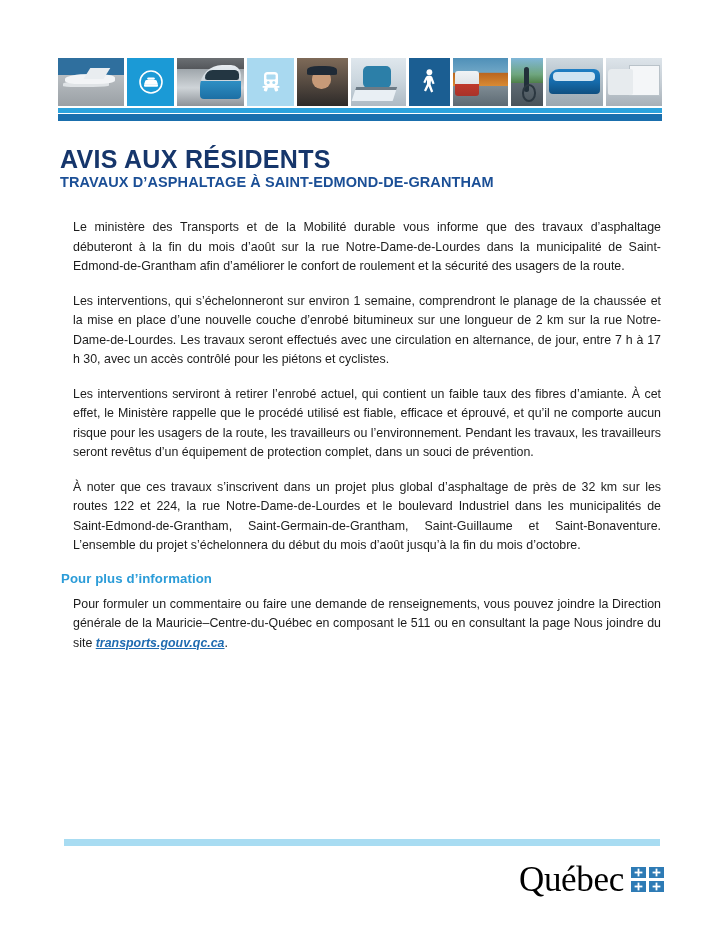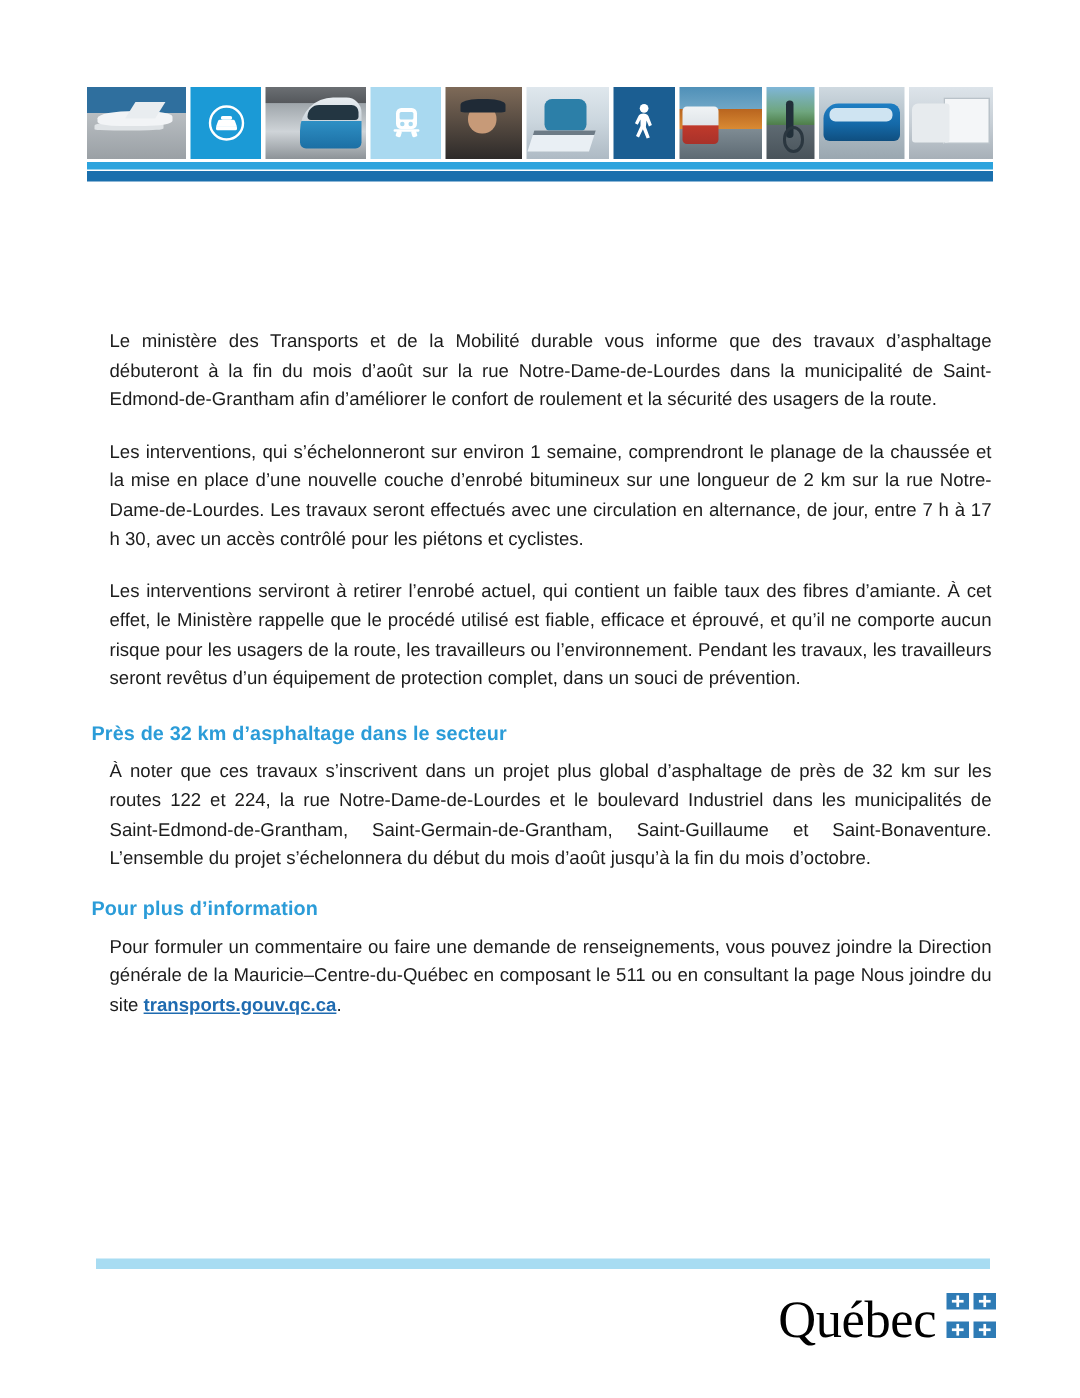--- a/index.html
+++ b/index.html
@@ -275,36 +275,38 @@
     font-weight: bold;
     color: #2b9cd8;
     letter-spacing: 0.1px;
   }
   h2.section.tight { margin-top: 7px; }
 
   a.inline-link {
     color: #1f6bb0;
     font-weight: bold;
     text-decoration: underline;
+    font-style: italic;
   }
 
   
   .footer-rule {
     position: absolute;
     left: 64px;
     top: 839px;
     width: 596px;
     height: 7px;
     background: #a8dcf2;
   }
   .quebec-logo {
     position: absolute;
     right: 56px;
     top: 862px;
     display: flex;
+    align-items: center;
     gap: 7px;
   }
   .quebec-word {
     font-family: "Liberation Serif", serif;
     font-size: 35px;
     line-height: 35px;
     color: #000000;
     letter-spacing: -0.3px;
   }
   .quebec-flag {
@@ -377,30 +379,31 @@
     <div class="tile f9 ph-cyclist"></div>
 
     <div class="tile f10 ph-bus"></div>
 
     <div class="tile f11 ph-truck"></div>
   </div>
 
   <div class="bar-light"></div>
   <div class="bar-dark"></div>
 
+  <div class="title-main">AVIS AUX RÉSIDENTS</div>
+  <div class="title-sub">TRAVAUX D’ASPHALTAGE À SAINT-EDMOND-DE-GRANTHAM</div>
 
   <div class="content">
 
     <p class="body">Le ministère des Transports et de la Mobilité durable vous informe que des travaux d’asphaltage débuteront à la fin du mois d’août sur la rue Notre-Dame-de-Lourdes dans la municipalité de Saint-Edmond-de-Grantham afin d’améliorer le confort de roulement et la sécurité des usagers de la route.</p>
 
     <p class="body">Les interventions, qui s’échelonneront sur environ 1 semaine, comprendront le planage de la chaussée et la mise en place d’une nouvelle couche d’enrobé bitumineux sur une longueur de 2 km sur la rue Notre-Dame-de-Lourdes. Les travaux seront effectués avec une circulation en alternance, de jour, entre 7 h à 17 h 30, avec un accès contrôlé pour les piétons et cyclistes.</p>
 
     <p class="body">Les interventions serviront à retirer l’enrobé actuel, qui contient un faible taux des fibres d’amiante. À cet effet, le Ministère rappelle que le procédé utilisé est fiable, efficace et éprouvé, et qu’il ne comporte aucun risque pour les usagers de la route, les travailleurs ou l’environnement. Pendant les travaux, les travailleurs seront revêtus d’un équipement de protection complet, dans un souci de prévention.</p>
 
-    <h2 class="section">Près de 32 km d’asphaltage dans le secteur</h2>
 
     <p class="body">À noter que ces travaux s’inscrivent dans un projet plus global d’asphaltage de près de 32 km sur les routes 122 et 224, la rue Notre-Dame-de-Lourdes et le boulevard Industriel dans les municipalités de Saint-Edmond-de-Grantham, Saint-Germain-de-Grantham, Saint-Guillaume et Saint-Bonaventure. L’ensemble du projet s’échelonnera du début du mois d’août jusqu’à la fin du mois d’octobre.</p>
 
     <h2 class="section tight">Pour plus d’information</h2>
 
     <p class="body last"><span>Pour formuler un commentaire ou faire une demande de renseignements, vous pouvez joindre la Direction générale de la Mauricie–Centre-du-Québec en composant le 511 ou en consultant la page Nous joindre du site </span><a class="inline-link" href="#">transports.gouv.qc.ca</a><span>.</span></p>
   </div>
 
   <div class="footer-rule"></div>
 

